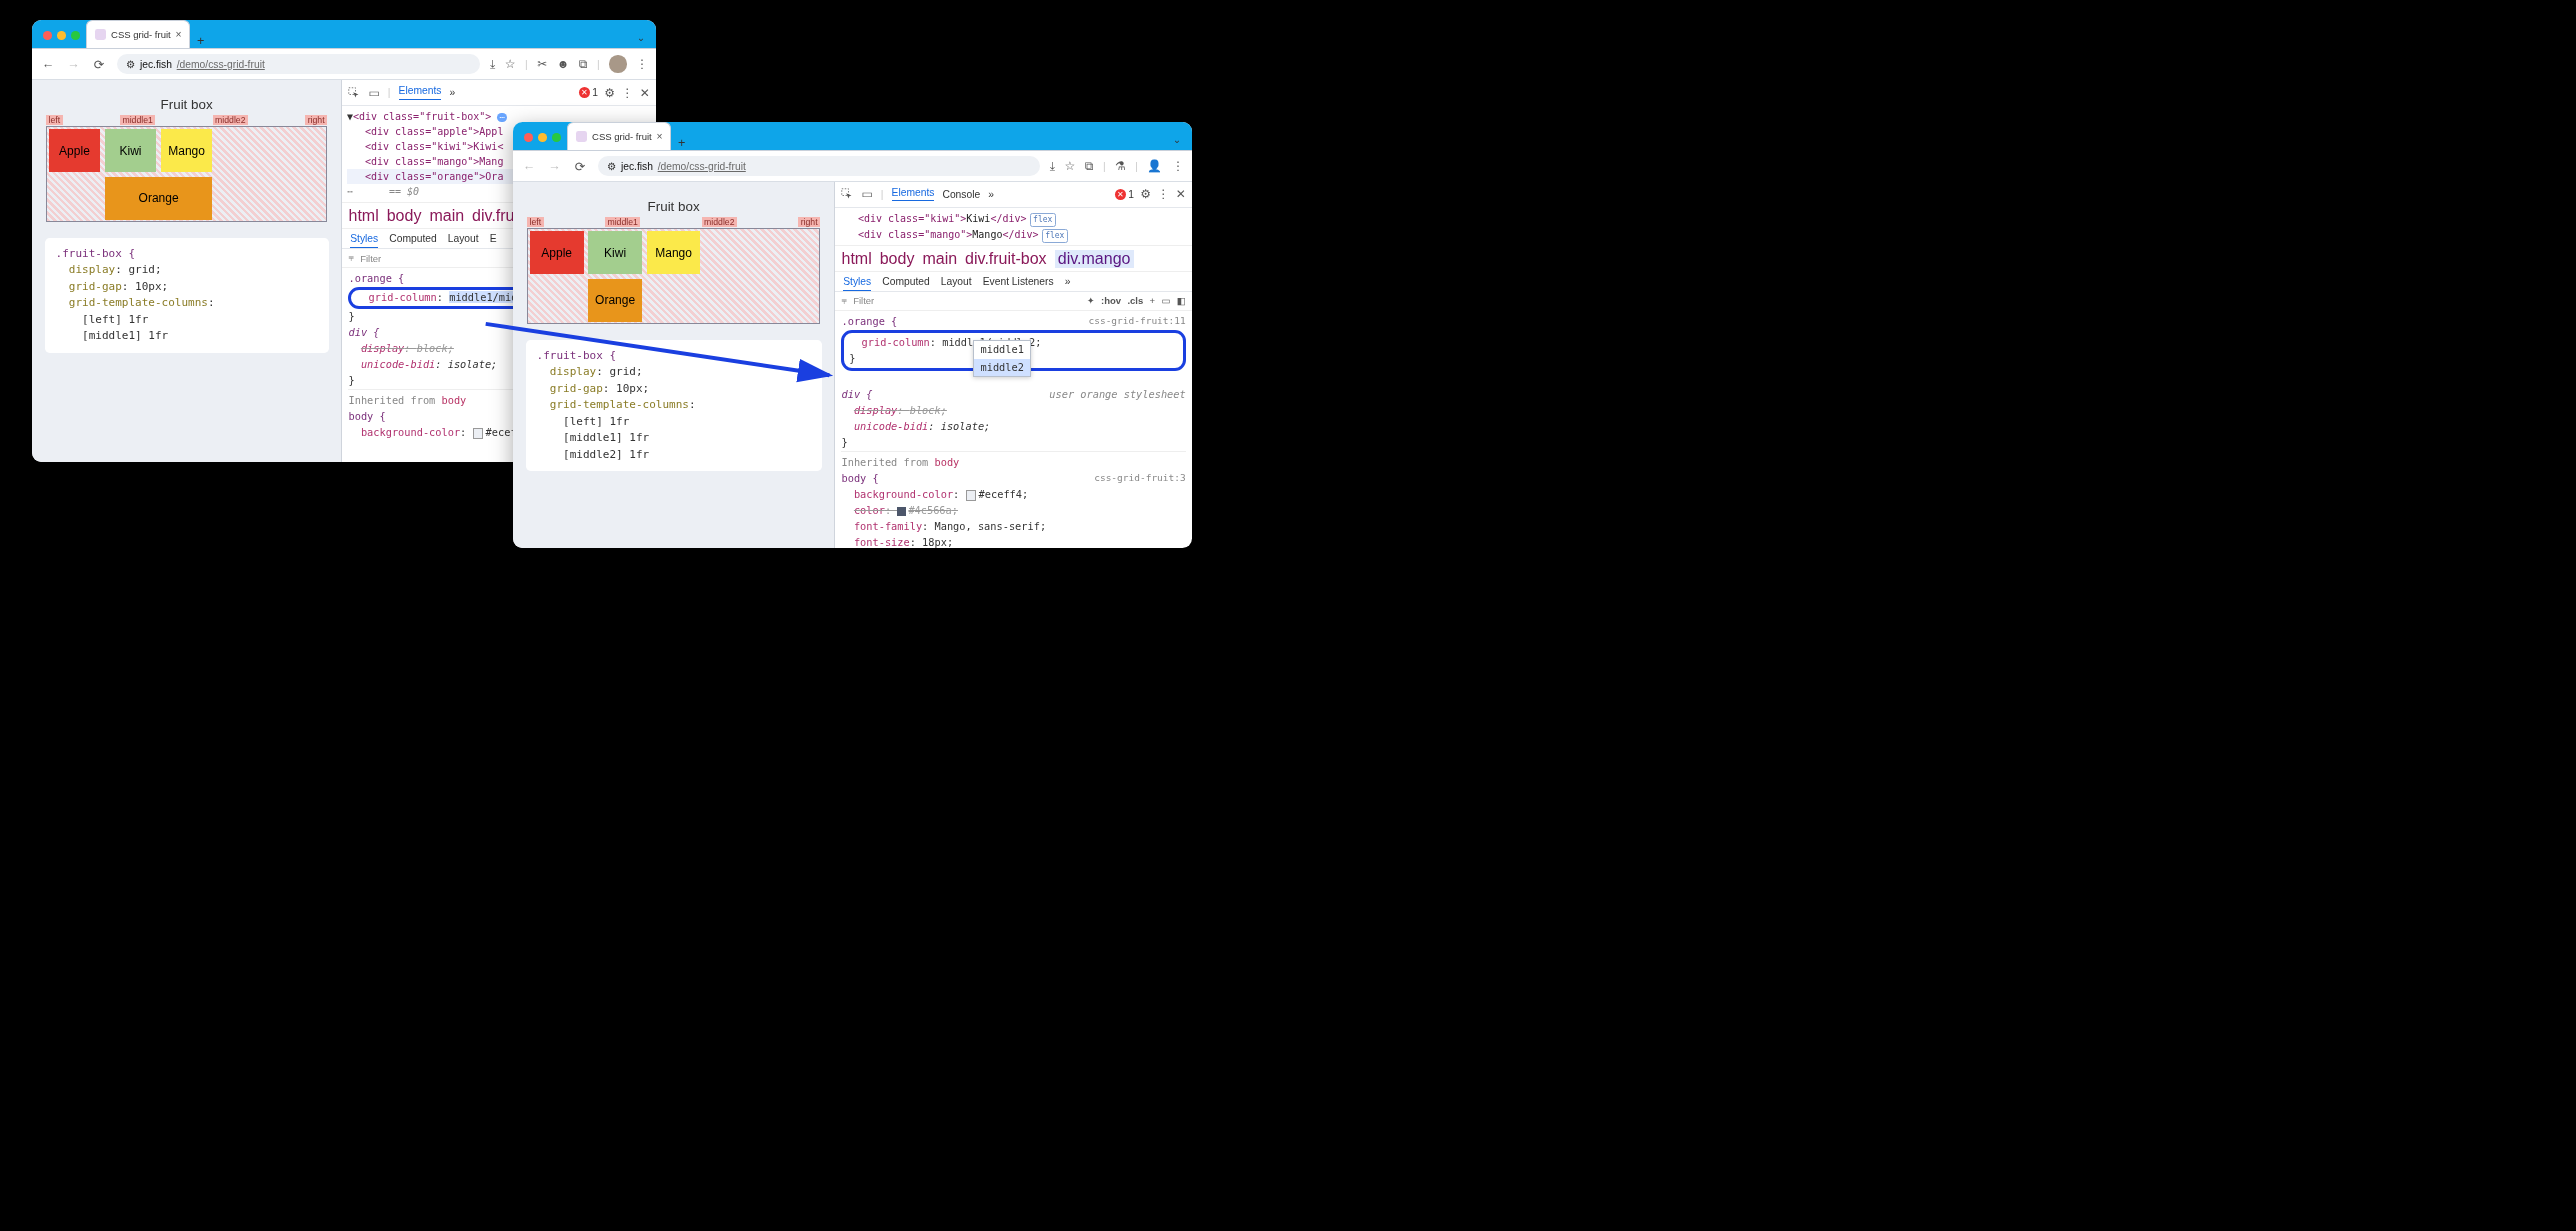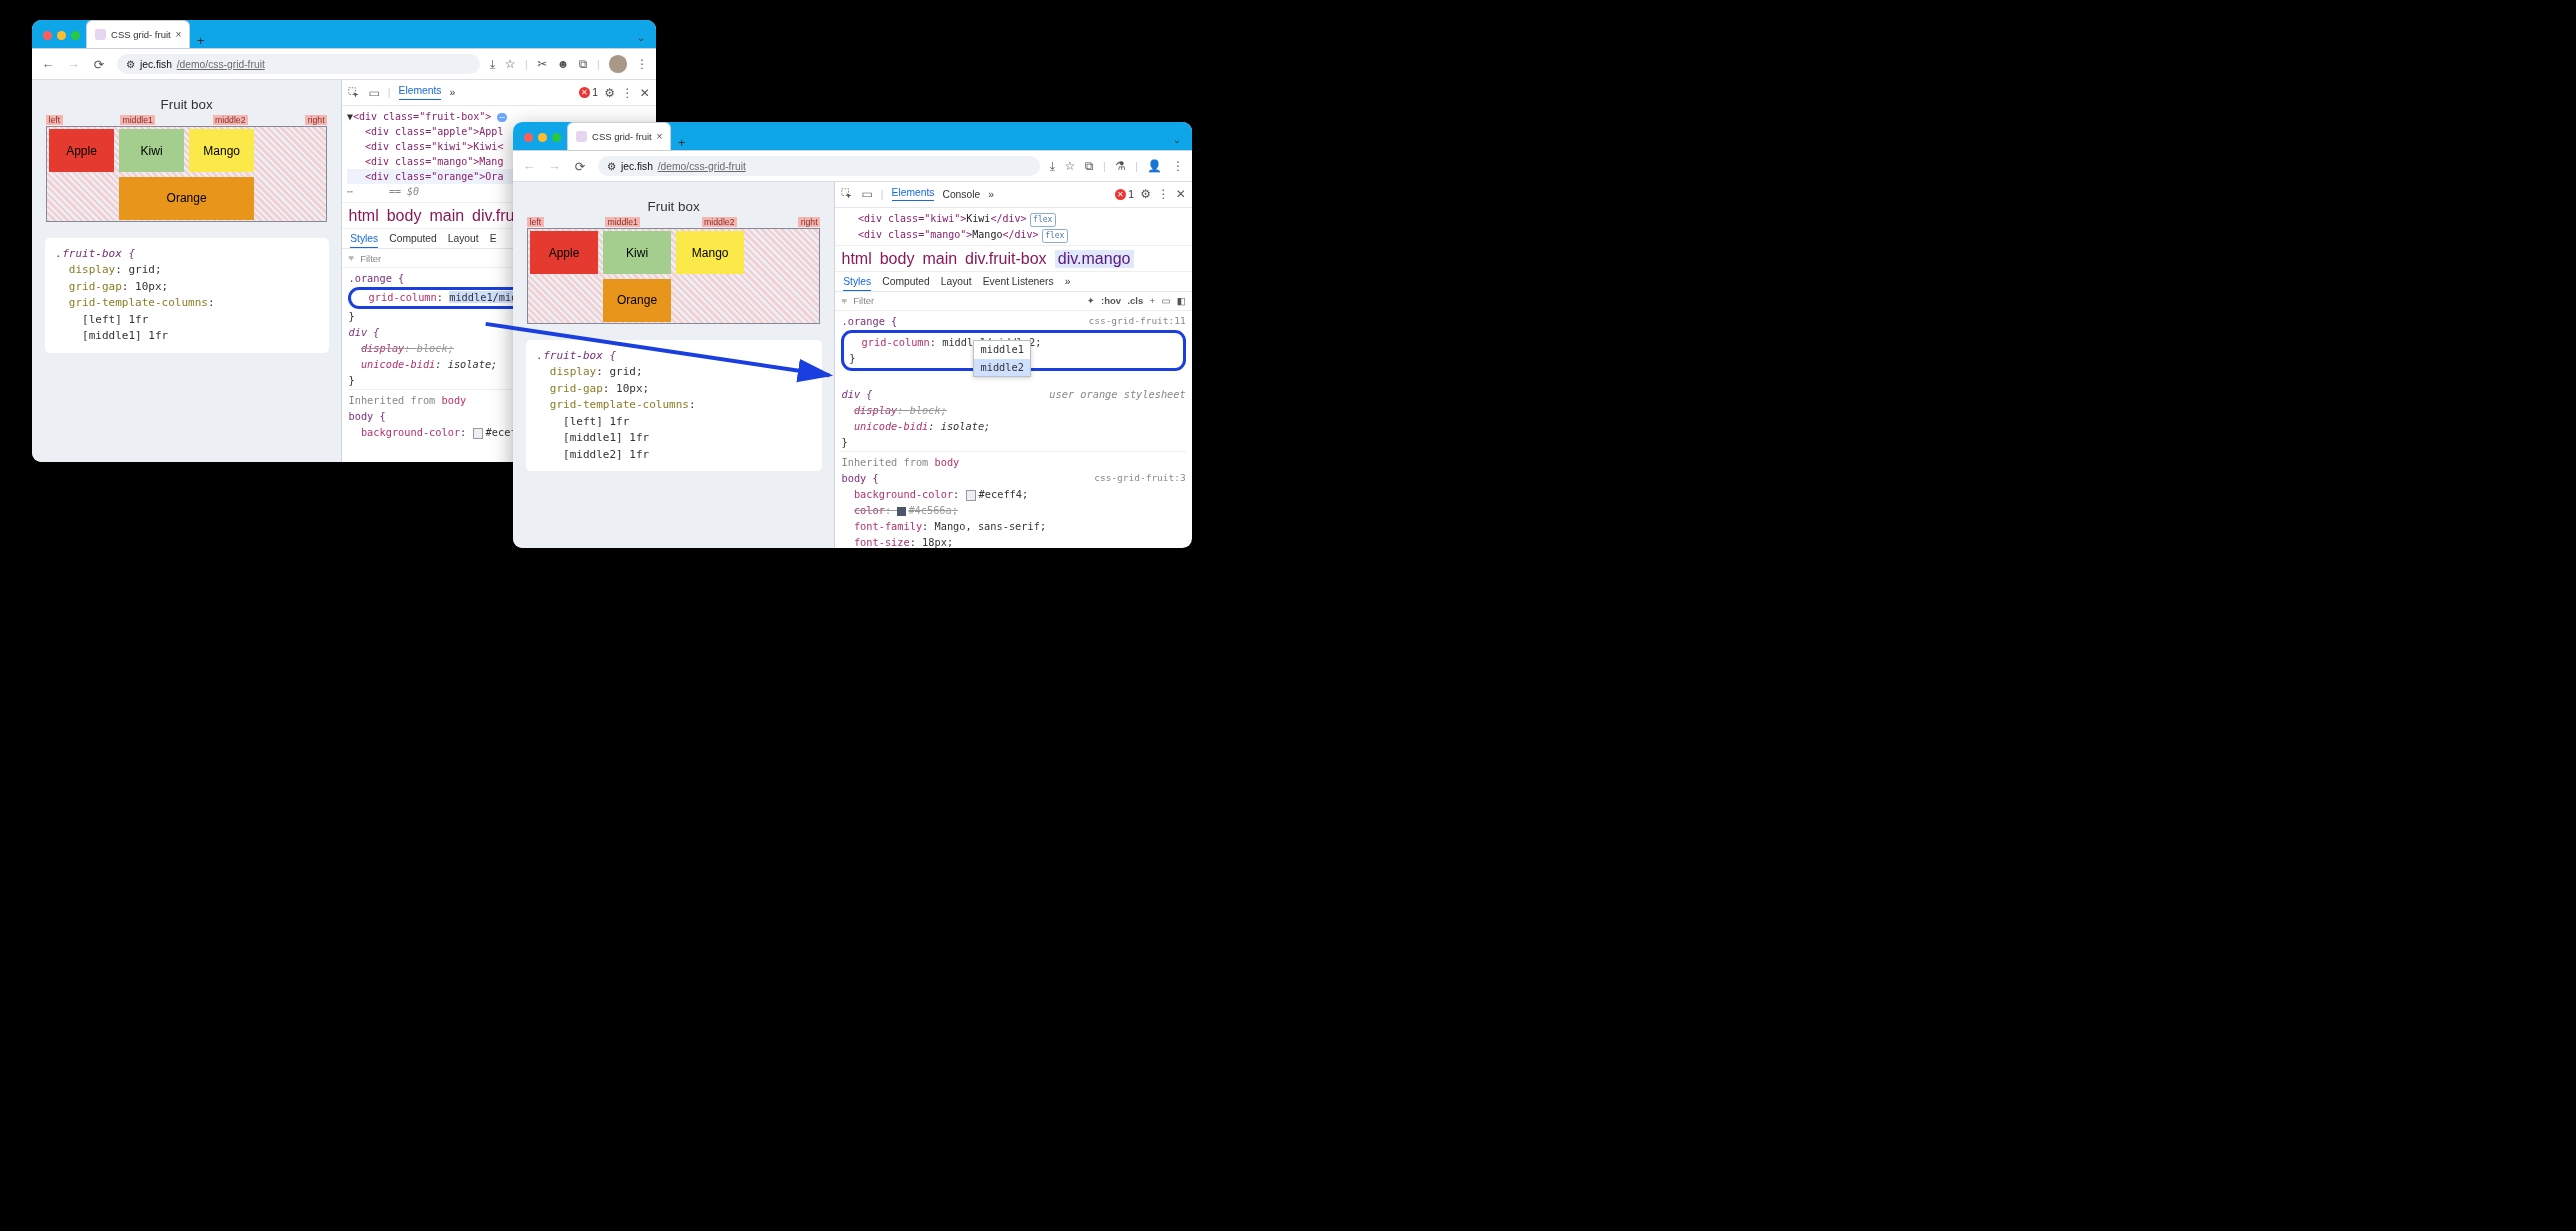--- a/index.html
+++ b/index.html
@@ -20,30 +20,30 @@
 .urld{color:#111;}
 .avatar{width:17.4px;height:17.4px;border-radius:50%;background:#a89888;}
 .split{display:flex;height:calc(100% - 58px);}
 .page{background:#eceff4;padding:12.6px;overflow:hidden;}
 .pageL{width:284px;}
 .pageR{width:296px;}
 .fruit-title{text-align:center;font-size:13.4px;color:#333;margin:4.7px 0 3.2px 0;}
 .gridwrap{position:relative;padding:11px 1.6px 1.6px 1.6px;}
 .lbls{position:absolute;top:0;left:0;right:0;display:flex;justify-content:space-between;padding:0 1.6px;gap:16px;}
 .lbl{font-size:8.7px;background:#f5b5b0;color:#8a2e2a;padding:0 2.4px;}
-.grid{display:grid;grid-template-columns:1fr 1fr 1fr 1fr;gap:4.7px;border:0.8px solid #889;padding:1.6px;background:repeating-linear-gradient(45deg,#f3cfd1,#f3cfd1 2.4px,#eceff4 2.4px,#eceff4 4.7px);}
+.grid{display:grid;grid-template-columns:1fr 1fr 1fr 1fr 1fr;gap:4.7px;border:0.8px solid #889;padding:1.6px;background:repeating-linear-gradient(45deg,#f3cfd1,#f3cfd1 2.4px,#eceff4 2.4px,#eceff4 4.7px);}
 .cell{height:43px;display:flex;align-items:center;justify-content:center;font-size:12px;}
 .apple{background:#e53a2f;color:#000;}
 .kiwi{background:#a3ce8e;color:#000;}
 .mango{background:#fbe94a;color:#000;}
 .orangeL{background:#e8951b;color:#000;grid-column:2/4;}
 .orangeR{background:#e8951b;color:#000;grid-column:2/3;}
 .ghost{background:rgba(0,0,0,0);}
 .codebox{background:#fff;margin-top:14px;padding:8px 11px;font-family:ui-monospace,Menlo,monospace;font-size:11px;line-height:1.5;border-radius:4.7px;overflow:hidden;}
-.sel{color:#7a2f7a;font-style:italic;}
+.sel{color:#7a2f7a;}
 .prop{color:#8a7c26;}
 .val{color:#333;}
 .dev{flex:1;display:flex;flex-direction:column;border-left:0.8px solid #cfd4dc;min-width:0;}
 .devtool{height:25px;display:flex;align-items:center;gap:8px;padding:0 6.3px;border-bottom:0.8px solid #e4e7ec;font-size:10.3px;}
 .devtool .more{margin-left:auto;display:flex;gap:6.3px;align-items:center;}
 .err{display:inline-flex;align-items:center;gap:2.4px;}
 .errdot{width:11px;height:11px;border-radius:50%;background:#e33;color:#fff;font-size:8px;display:flex;align-items:center;justify-content:center;}
 .tabAct{color:#1769e0;border-bottom:1.6px solid #1769e0;padding-bottom:2.4px;}
 .dom{padding:3.2px 4.7px;font-family:ui-monospace,Menlo,monospace;font-size:10px;line-height:1.5;overflow:hidden;}
 .dom .tg{color:#8a216d;}

